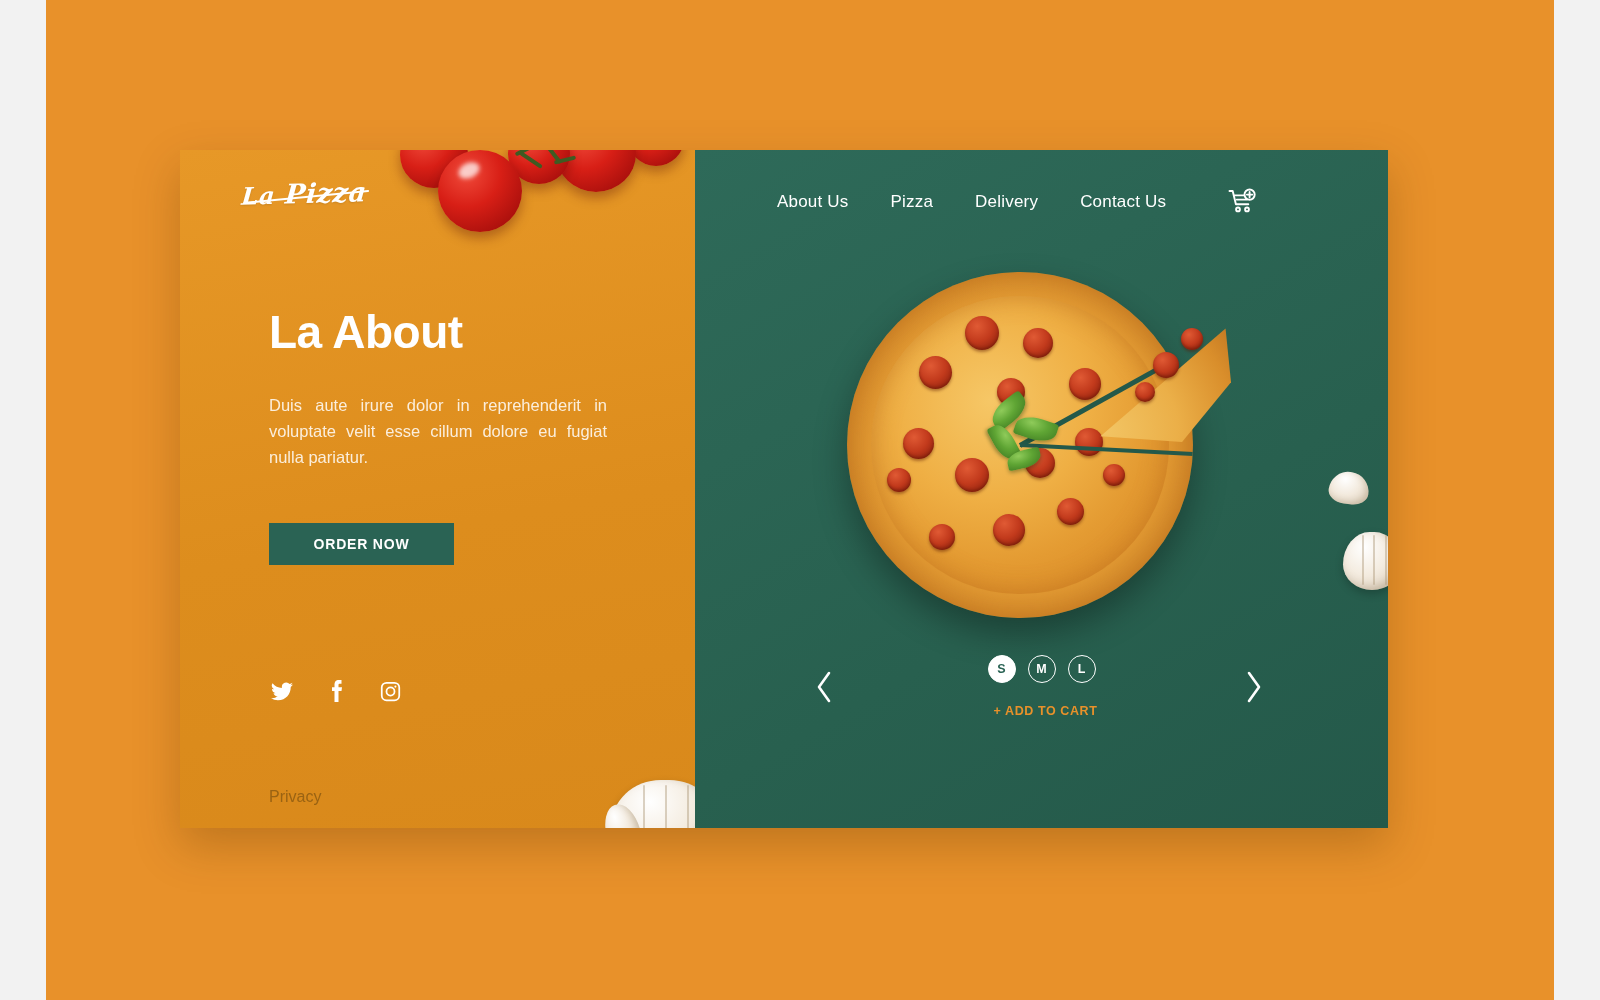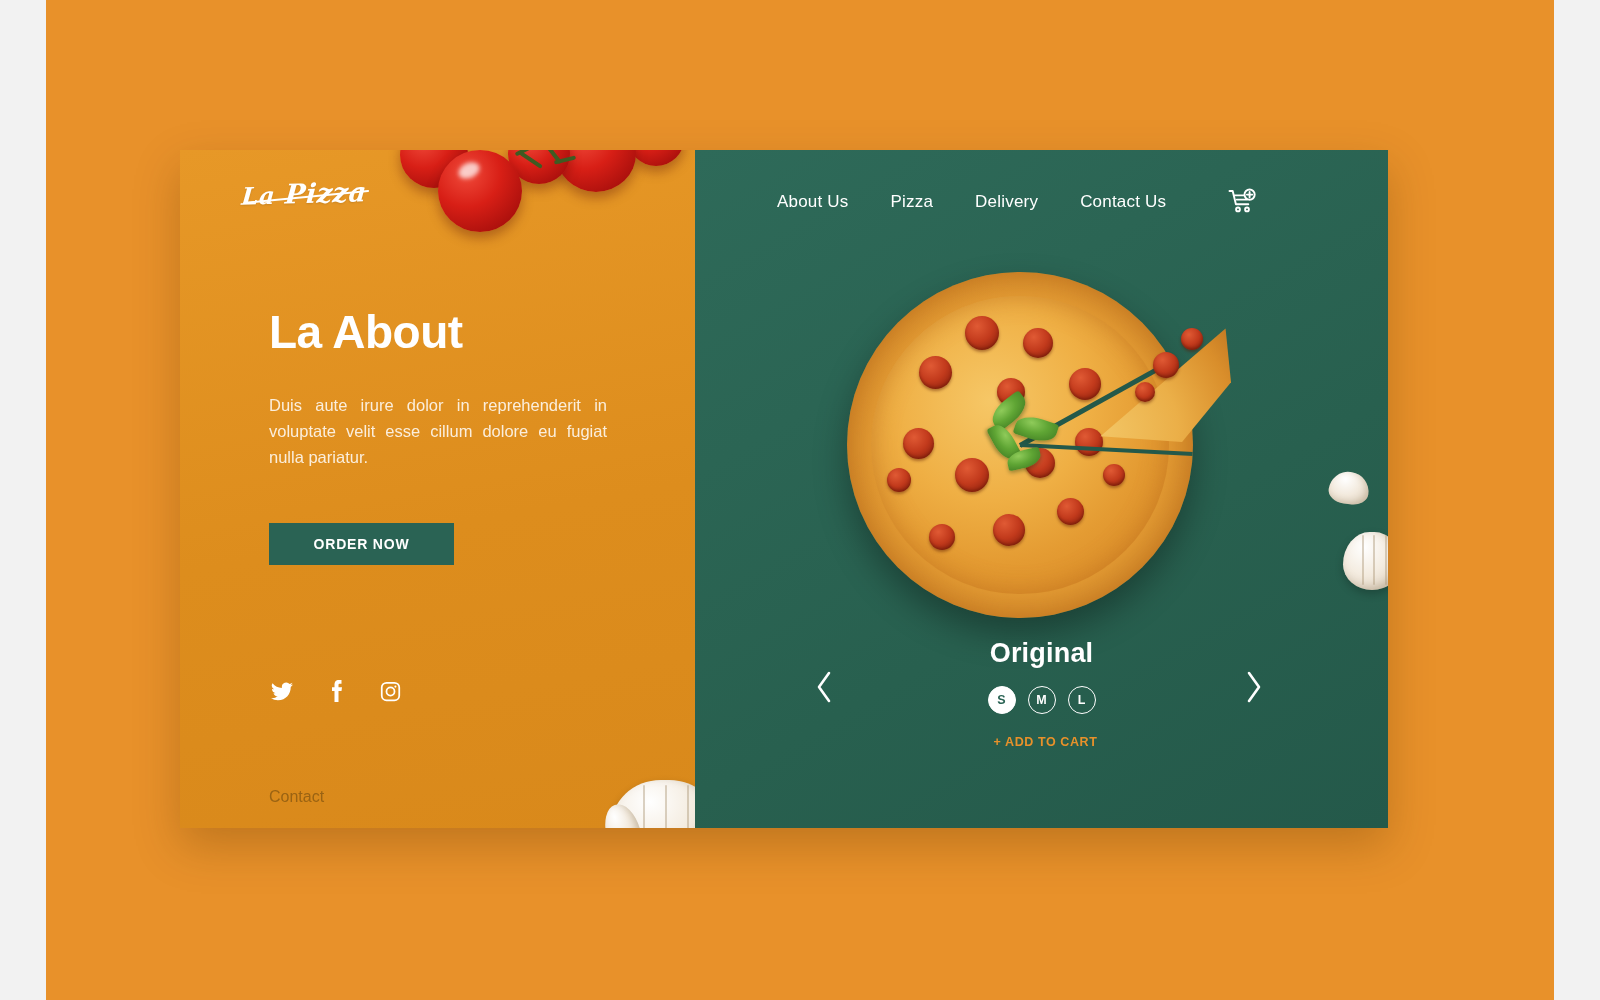--- a/index.html
+++ b/index.html
@@ -354,21 +354,21 @@
           </span>
           <span class="social">
             <svg width="21" height="21" viewBox="0 0 24 24" fill="none" stroke="#FFFFFF" stroke-width="2">
               <rect x="2" y="2" width="20" height="20" rx="5.5"></rect>
               <circle cx="12" cy="12" r="4.6"></circle>
               <circle cx="17.6" cy="6.4" r="1.2" fill="#FFFFFF" stroke="none"></circle>
             </svg>
           </span>
         </div>
 
-        <a id="privacy">Contact</a>
+        <a id="privacy">Privacy</a>
       </div>
 
       <div class="garlic-bottom">
         <div class="bulb" style="left:6px; top:10px; width:108px; height:84px;">
           <i style="left:30%;"></i>
             <i style="left:50%;"></i>
             <i style="left:70%;"></i>
         </div>
         <div class="clove" style="left:0px; top:34px; width:34px; height:48px; transform:rotate(-16deg);"></div>
         <div class="clove" style="left:88px; top:36px; width:34px; height:48px; transform:rotate(18deg);"></div>
@@ -444,21 +444,20 @@
           <path d="M16 3 L6 17 L16 31"></path>
         </svg>
       </div>
       <div class="carousel-arrow" id="arrow-next">
         <svg width="22" height="34" viewBox="0 0 22 34" fill="none" stroke="#FFFFFF" stroke-width="2.6" stroke-linecap="round" stroke-linejoin="round">
           <path d="M6 3 L16 17 L6 31"></path>
         </svg>
       </div>
 
       <div id="product">
-        <div id="product-title">Original</div>
         <div id="sizes">
           <span class="size active">S</span>
           <span class="size">M</span>
           <span class="size">L</span>
         </div>
         <span id="add-to-cart">+ ADD TO CART</span>
       </div>
 
       <div class="garlic-right" id="garlic-clove-r">
         <div class="clove" style="inset:0; width:40px; height:32px; transform:rotate(8deg);"></div>

